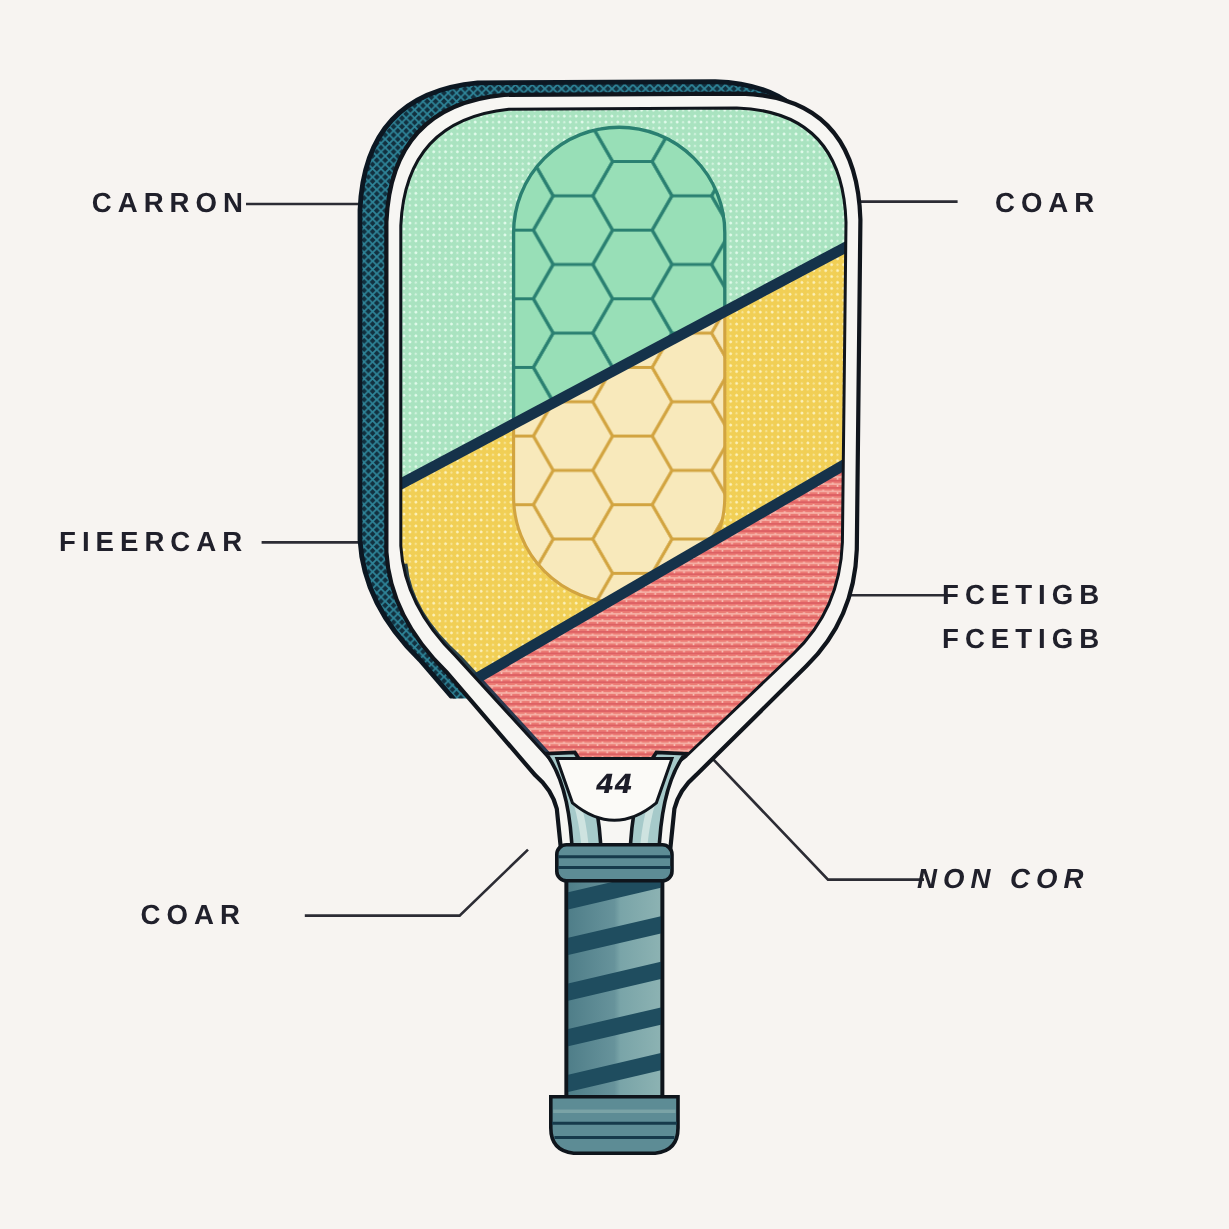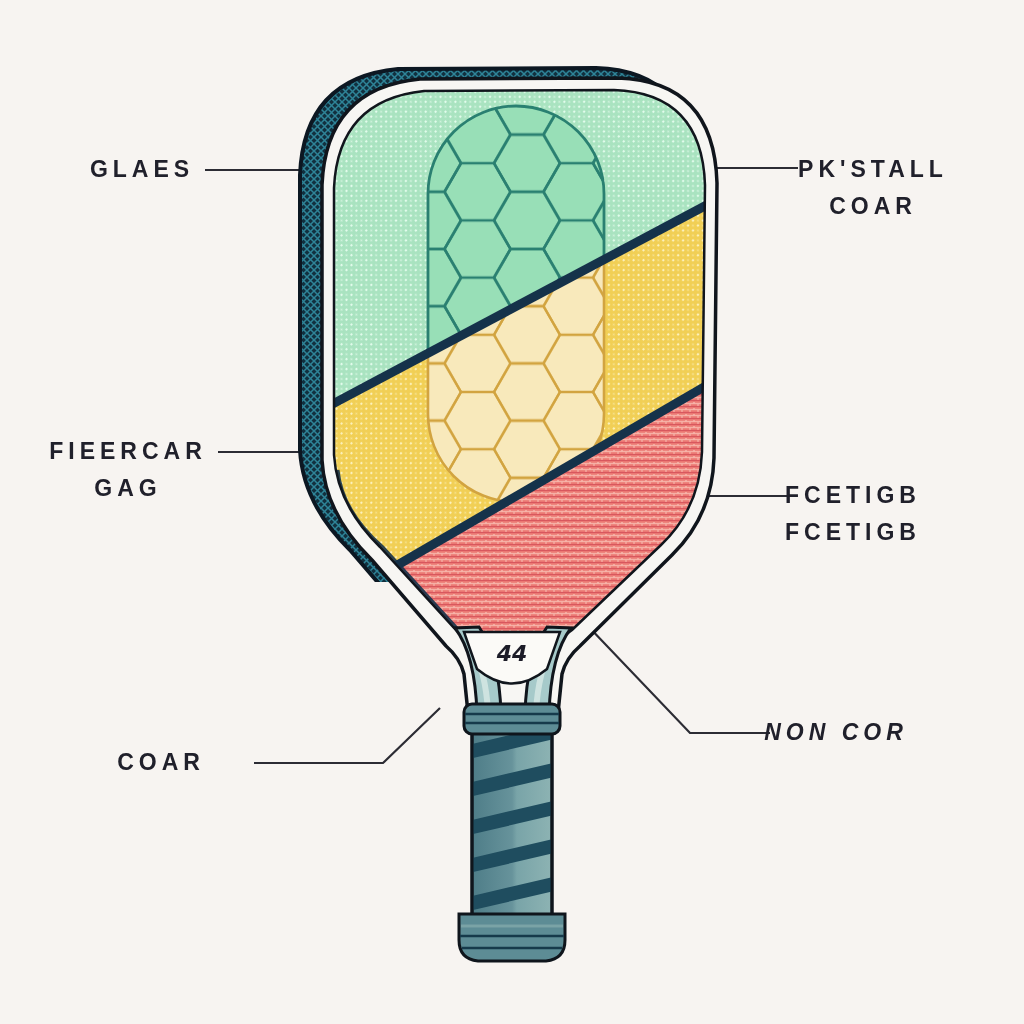--- a/index.html
+++ b/index.html
@@ -157,31 +157,29 @@
       <rect x="464" y="704" width="96" height="30" rx="8" fill="#5d8c95" stroke="#0f151c" stroke-width="3"></rect>
       <path d="M465,714 H559 M465,723 H559" stroke="#163a4b" stroke-width="2.5" fill="none"></path>
 
       <path d="M 459,914 L 565,914 L 565,940 Q 565,959 546,961 L 478,961 Q 459,959 459,940 Z" fill="#5d8c95" stroke="#0f151c" stroke-width="3"></path>
       <path d="M 460,936 H 564 M 462,948 H 562" stroke="#163a4b" stroke-width="2.5" fill="none"></path>
       <path d="M 461,926 H 563" stroke="#8db3b3" stroke-width="3" opacity="0.6" fill="none"></path>
     </g>
   </svg>
 
   <div class="diagram-label" style="left:32px;top:151px;width:220px;">
-    <div>GLAES</div>
+    <div>CARRON</div>
   </div>
 
   <div class="diagram-label" style="left:763px;top:151px;width:220px;">
-    <div>PK'STALL</div>
     <div>COAR</div>
   </div>
 
   <div class="diagram-label" style="left:18px;top:433px;width:220px;">
     <div>FIEERCAR</div>
-    <div>GAG</div>
   </div>
 
   <div class="diagram-label" style="left:743px;top:477px;width:220px;">
     <div>FCETIGB</div>
     <div>FCETIGB</div>
   </div>
 
   <div class="diagram-label" style="left:41px;top:744px;width:240px;">
     <div>COAR</div>
   </div>

